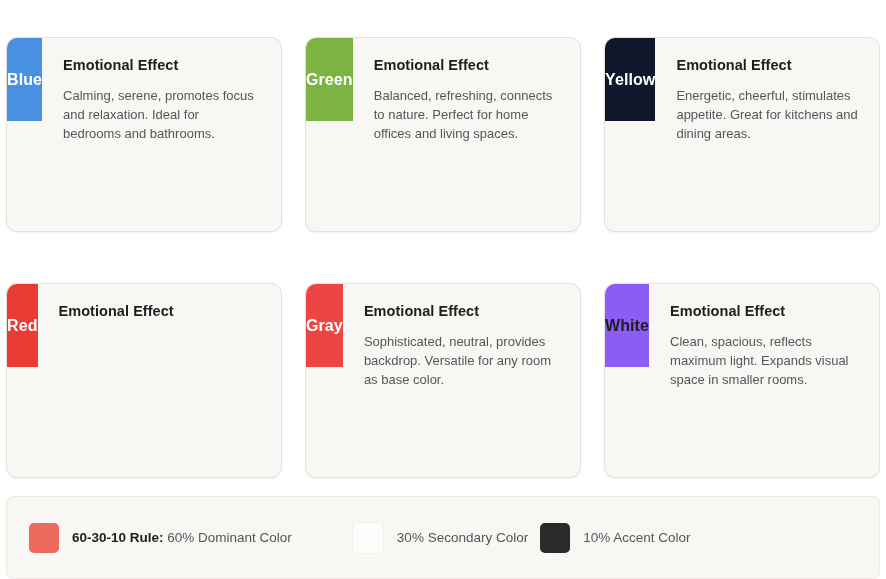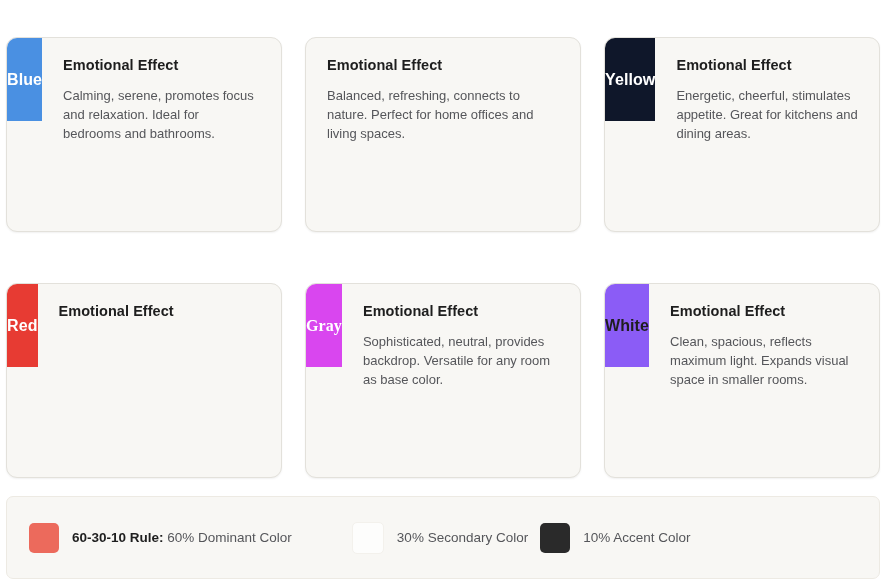--- a/index.html
+++ b/index.html
@@ -126,20 +126,23 @@
       <div class="card-header" style="background: rgb(74, 144, 226); color: rgb(255, 255, 255);">
         <span>Blue</span>
       </div>
       <div class="card-body">
         <p class="card-subtitle">Emotional Effect</p>
         <p class="card-desc">Calming, serene, promotes focus and relaxation. Ideal for bedrooms and bathrooms.</p>
       </div>
     </div>
 
     <div class="card">
+      <div class="card-header" style="background: rgb(124, 179, 66); color: rgb(255, 255, 255);">
+        <span>Green</span>
+      </div>
       <div class="card-body">
         <p class="card-subtitle">Emotional Effect</p>
         <p class="card-desc">Balanced, refreshing, connects to nature. Perfect for home offices and living spaces.</p>
       </div>
     </div>
 
     <div class="card">
       <div class="card-header" style="background: #0f172a; color: rgb(255, 255, 255); justify-content: center;">
         <span>Yellow</span>
       </div>
@@ -152,21 +155,21 @@
     <div class="card">
       <div class="card-header" style="background: rgb(231, 59, 51); color: rgb(255, 255, 255); text-align: right;">
         <span>Red</span>
       </div>
       <div class="card-body">
         <p class="card-subtitle">Emotional Effect</p>
       </div>
     </div>
 
     <div class="card">
-      <div class="card-header" style="background: #d946ef; color: rgb(255, 255, 255); font-family: Liberation Serif, serif;">
+      <div class="card-header" style="background: #ef4444; color: rgb(255, 255, 255);">
         <span>Gray</span>
       </div>
       <div class="card-body">
         <p class="card-subtitle">Emotional Effect</p>
         <p class="card-desc">Sophisticated, neutral, provides backdrop. Versatile for any room as base color.</p>
       </div>
     </div>
 
     <div class="card">
       <div class="card-header" style="background: #8b5cf6; color: rgb(30, 30, 30);">

